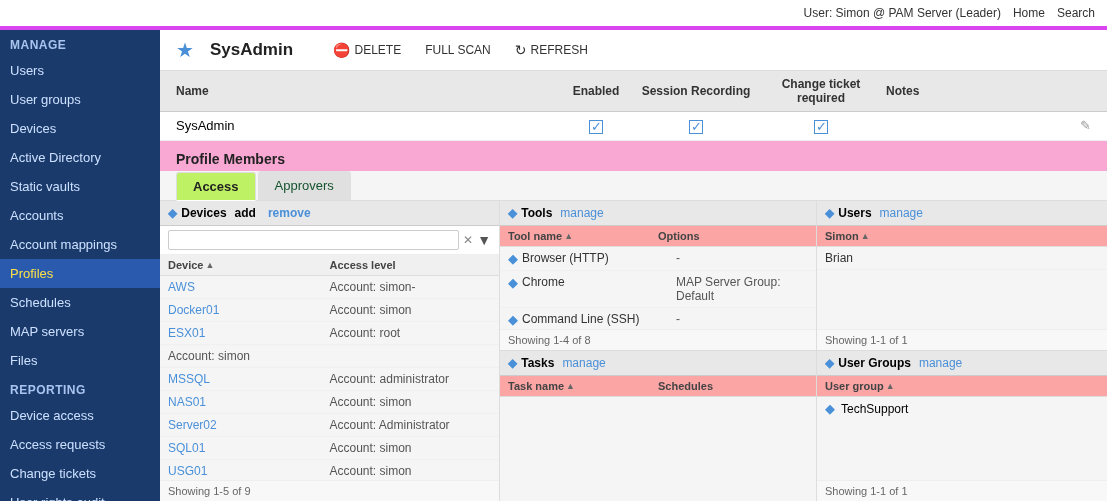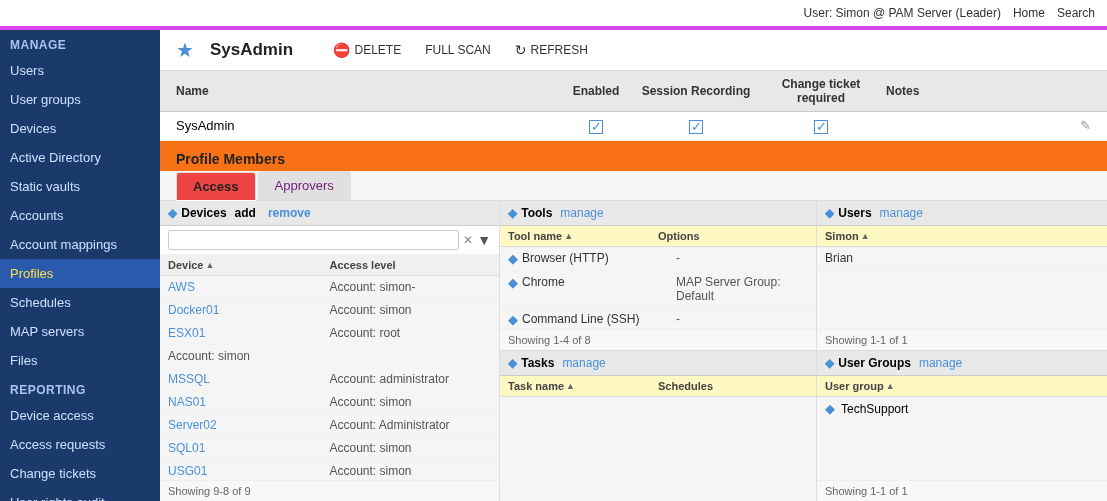--- a/index.html
+++ b/index.html
@@ -43,34 +43,34 @@
     .dr-enabled { flex: 0 0 80px; text-align: center; }
     .dr-session { flex: 0 0 120px; text-align: center; }
     .dr-change { flex: 0 0 130px; text-align: center; }
     .dr-notes { flex: 1; }
     .dr-edit { margin-left: auto; color: #999; cursor: pointer; }
 
     .checkbox-icon { display: inline-block; width: 14px; height: 14px; border: 1px solid #4a90d9; background: #fff; position: relative; vertical-align: middle; }
     .checkbox-icon::after { content: '✓'; position: absolute; top: -2px; left: 1px; color: #4a90d9; font-size: 13px; }
 
     
-    .profile-members-header { padding: 10px 16px 4px; font-size: 14px; font-weight: bold; color: #222; background: #f97316; }
+    .profile-members-header { padding: 10px 16px 4px; font-size: 14px; font-weight: bold; color: #222; background: #f9a8d4; }
 
     
     .tabs { display: flex; padding: 0 16px; background: #f5f5f5; border-bottom: 1px solid #ddd; }
-    .tab { padding: 6px 16px; cursor: pointer; font-size: 13px; color: #701a75; border: 1px solid transparent; border-bottom: none; background: #e0e0e0; margin-right: 2px; border-radius: 3px 3px 0 0; }
-    .tab.active { background: #ef4444; border-color: #ddd; color: #222; font-weight: bold; border-bottom: 1px solid #fff; position: relative; bottom: -1px; }
+    .tab { padding: 6px 16px; cursor: pointer; font-size: 13px; color: #14532d; border: 1px solid transparent; border-bottom: none; background: #e0e0e0; margin-right: 2px; border-radius: 3px 3px 0 0; }
+    .tab.active { background: #bef264; border-color: #ddd; color: #222; font-weight: bold; border-bottom: 1px solid #fff; position: relative; bottom: -1px; }
 
     
     .panels { display: flex; flex: 1; overflow: hidden; }
 
     .panel-header { background: #e8e8e8; padding: 5px 8px; display: flex; align-items: center; gap: 4px; font-size: 12px; border-bottom: 1px solid #ccc; font-weight: bold; }
     .panel-header .manage-link { color: #4a90d9; font-weight: normal; cursor: pointer; font-size: 12px; }
 
-    .panel-col-headers { display: flex; padding: 4px 8px; background: #fef9c3; border-bottom: 1px solid #ddd; font-size: 11px; font-weight: bold; color: #444; justify-content: space-between; }
+    .panel-col-headers { display: flex; padding: 4px 8px; background: #fca5a5; border-bottom: 1px solid #ddd; font-size: 11px; font-weight: bold; color: #444; justify-content: space-between; }
     .panel-col-header { flex: 1; display: flex; align-items: center; gap: 2px; cursor: pointer; }
     .sort-arrow { font-size: 9px; color: #666; }
     .panel-row { padding: 4px 8px; border-bottom: 1px solid #f0f0f0; font-size: 12px; display: flex; gap: 4px; }
     .panel-row-icon { color: #4a90d9; flex-shrink: 0; font-size: 13px; }
     .panel-row-name { flex: 0 0 50%; color: #333; }
     .panel-row-value { flex: 1; color: #555; }
 
     .panel-footer { padding: 4px 8px; font-size: 11px; color: #666; background: #f8f8f8; border-top: 1px solid #eee; }
 
     
@@ -247,21 +247,21 @@
           </div>
           <div class="device-row">
             <span class="device-name">SQL01</span>
             <span class="device-access">Account: simon</span>
           </div>
           <div class="device-row">
             <span class="device-name">USG01</span>
             <span class="device-access">Account: simon</span>
           </div>
         </div>
-        <div class="panel-footer">Showing 9-8 of 9</div>
+        <div class="panel-footer">Showing 1-5 of 9</div>
       </div>
 
       <div class="center-panel">
 
         <div class="center-top">
           <div class="panel-header">
             <span class="tools-icon">◆</span>
             <span>Tools</span>
             <span style="margin-left:4px;" class="manage-link">manage</span>
           </div>

